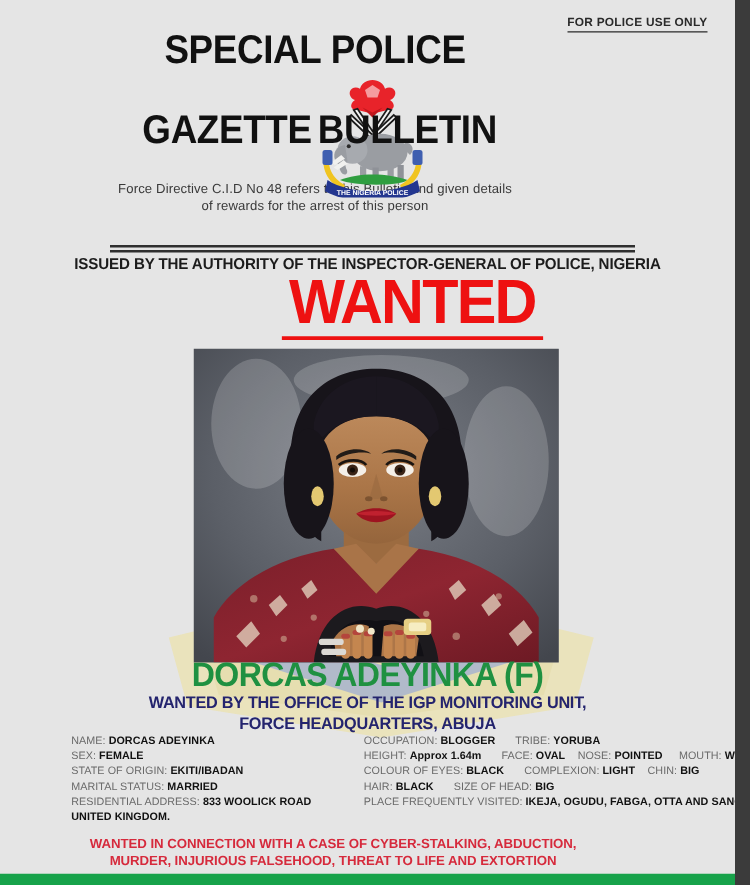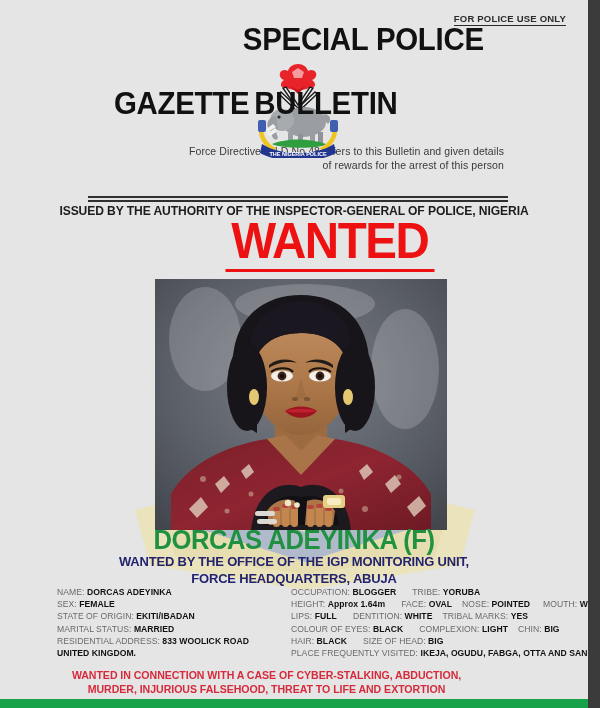--- a/index.html
+++ b/index.html
@@ -49,21 +49,21 @@
     z-index: 5;
   }
 
   
   .masthead {
     position: absolute;
     left: 0;
     top: 22px;
     width: 504px;
     z-index: 4;
-    text-align: right;
+    text-align: center;
   }
   .title-line1 {
     font-family: "Liberation Sans Narrow", "Liberation Sans", sans-serif;
     font-size: 32px;
     font-weight: bold;
     letter-spacing: -.3px;
     color: #111111;
     line-height: 34px;
     transform: scaleX(.92);
   }
@@ -472,21 +472,20 @@
         <div class="drow"><span class="lbl">NAME: </span><span class="val">DORCAS ADEYINKA</span></div>
         <div class="drow"><span class="lbl">SEX: </span><span class="val">FEMALE</span></div>
         <div class="drow"><span class="lbl">STATE OF ORIGIN: </span><span class="val">EKITI/IBADAN</span></div>
         <div class="drow"><span class="lbl">MARITAL STATUS: </span><span class="val">MARRIED</span></div>
         <div class="drow"><span class="lbl">RESIDENTIAL ADDRESS: </span><span class="val">833 WOOLICK ROAD</span></div>
         <div class="drow"><span class="val">UNITED KINGDOM.</span></div>
       </div>
     <div class="col-right">
         <div class="drow"><span class="lbl">OCCUPATION: </span><span class="val">BLOGGER</span><span class="gap-a"></span><span class="lbl">TRIBE: </span><span class="val">YORUBA</span></div>
         <div class="drow"><span class="lbl">HEIGHT: </span><span class="val">Approx 1.64m</span><span class="gap-a"></span><span class="lbl">FACE: </span><span class="val">OVAL</span><span class="gap-b"></span><span class="lbl">NOSE: </span><span class="val">POINTED</span><span class="gap-c"></span><span class="lbl">MOUTH: </span><span class="val">WIDE</span></div>
-        <div class="drow"><span class="lbl">LIPS: </span><span class="val">FULL</span><span class="gap-a"></span><span class="lbl">DENTITION: </span><span class="val">WHITE</span><span class="gap-b"></span><span class="lbl">TRIBAL MARKS: </span><span class="val">YES</span></div>
         <div class="drow"><span class="lbl">COLOUR OF EYES: </span><span class="val">BLACK</span><span class="gap-a"></span><span class="lbl">COMPLEXION: </span><span class="val">LIGHT</span><span class="gap-b"></span><span class="lbl">CHIN: </span><span class="val">BIG</span></div>
         <div class="drow"><span class="lbl">HAIR: </span><span class="val">BLACK</span><span class="gap-a"></span><span class="lbl">SIZE OF HEAD: </span><span class="val">BIG</span></div>
         <div class="drow"><span class="lbl">PLACE FREQUENTLY VISITED: </span><span class="val">IKEJA, OGUDU, FABGA, OTTA AND SANGO</span></div>
       </div>
   </div>
 
   <div class="warning">
     <div>WANTED IN CONNECTION WITH A CASE OF CYBER-STALKING, ABDUCTION,</div>
     <div>MURDER, INJURIOUS FALSEHOOD, THREAT TO LIFE AND EXTORTION</div>
   </div>

